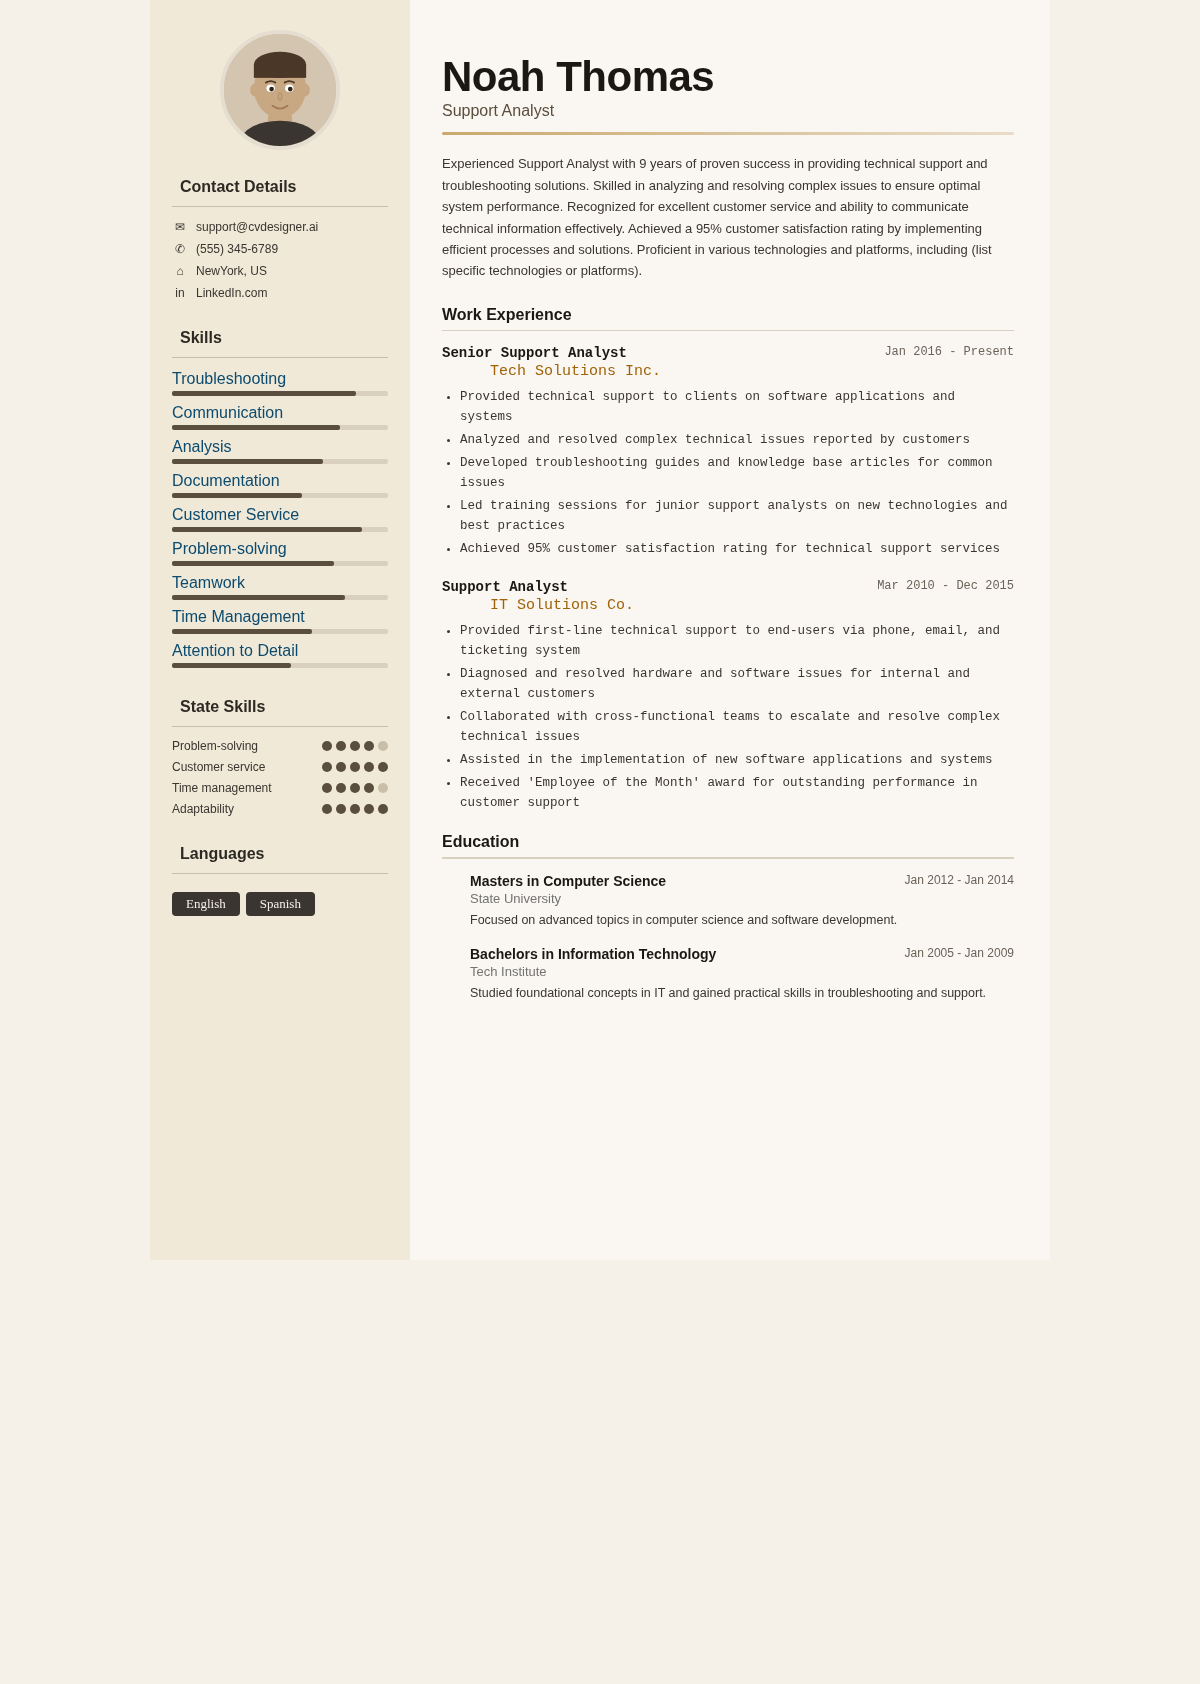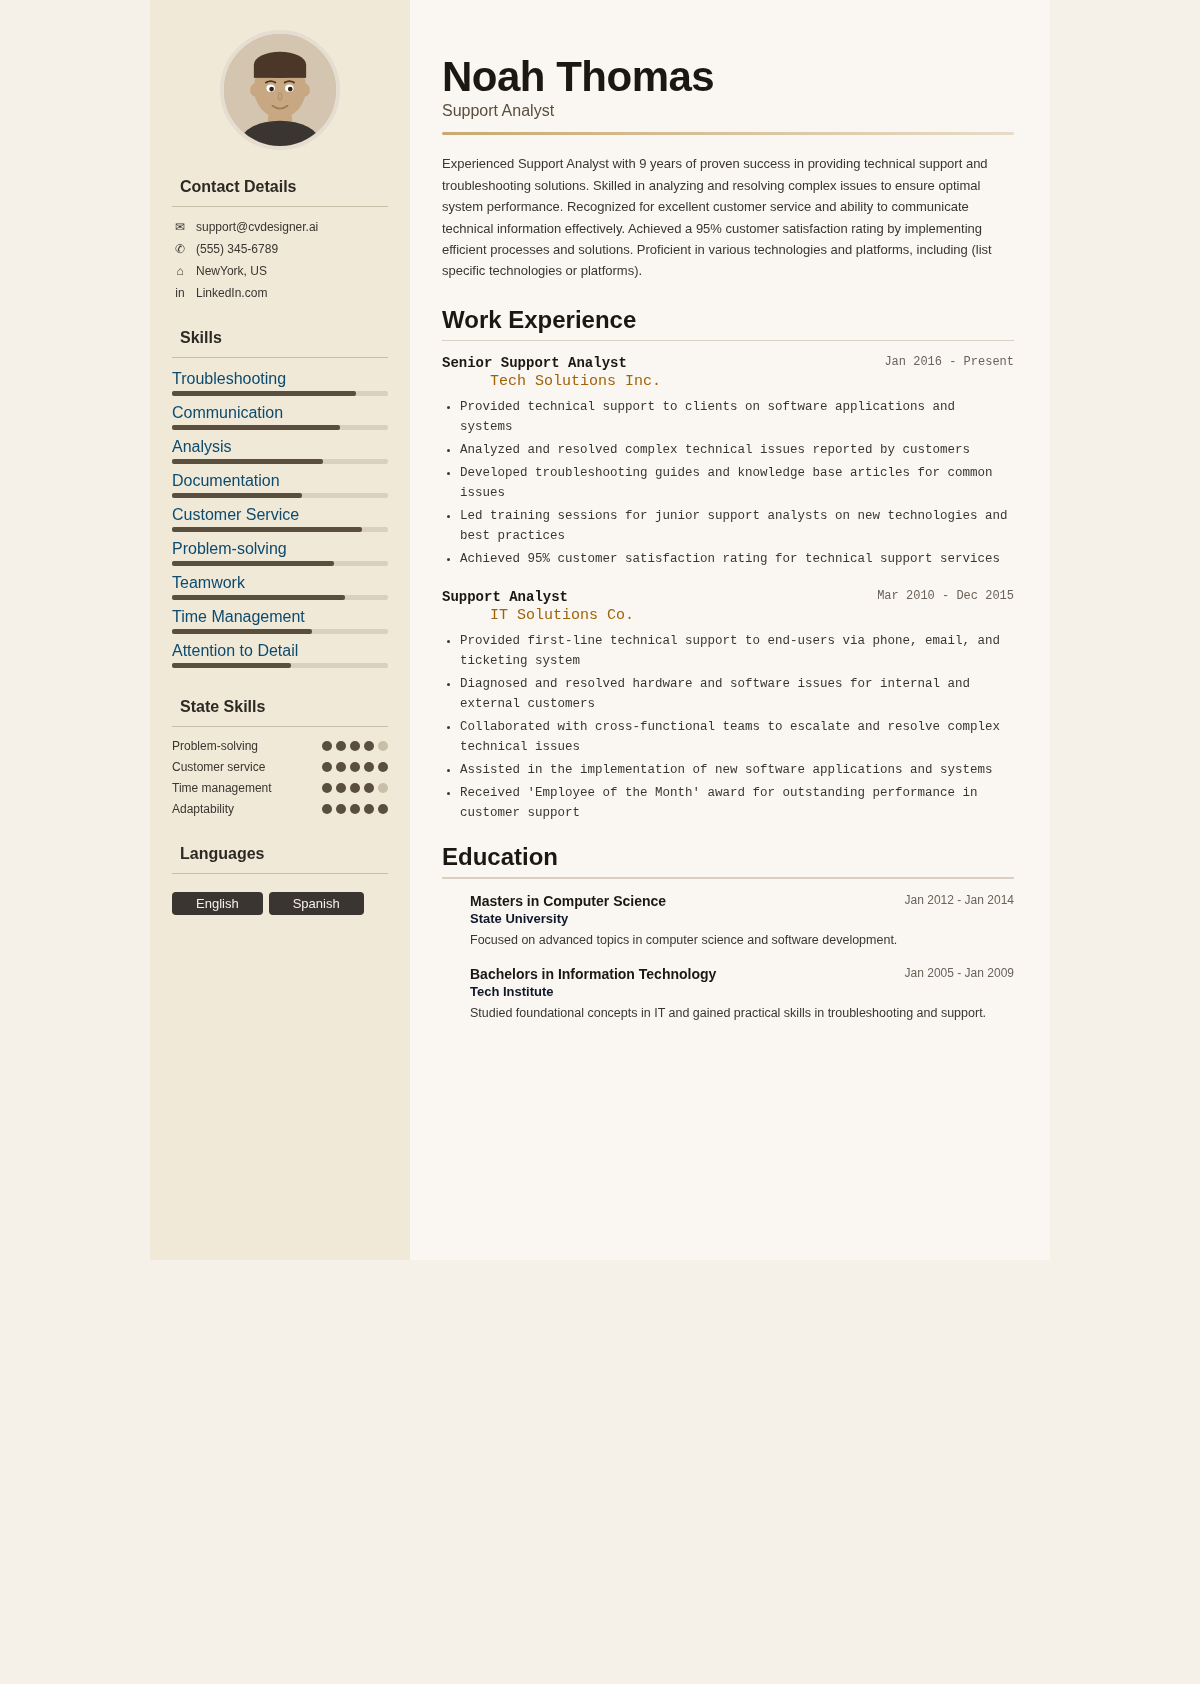--- a/index.html
+++ b/index.html
@@ -117,24 +117,25 @@
       background: #5a4e3e;
     }
     .dot.empty { background: #c9bfa8; }
     
     .languages-section { width: 100%; margin-bottom: 22px; }
     .lang-tag {
       display: inline-block;
       background: #3a3530;
       color: #f5f0e8;
       border-radius: 4px;
-      padding: 4px 24px;
+      padding: 4px 14px;
       font-size: 13px;
       margin-right: 6px;
       margin-top: 6px;
+      font-family: Liberation Serif, serif;
     }
     
     .main {
       flex: 1;
       padding: 54px 36px 36px 32px;
       background: #faf7f2;
     }
     .main-header { margin-bottom: 10px; }
     .main-name {
       font-size: 42px;
@@ -157,21 +158,21 @@
       border-radius: 2px;
       margin-bottom: 18px;
     }
     .summary-text {
       font-size: 13px;
       color: #3a3530;
       line-height: 1.65;
       margin-bottom: 24px;
     }
     .section-heading {
-      font-size: 24px;
+      font-size: 16px;
       font-weight: 800;
       color: #1a1714;
       margin-bottom: 6px;
     }
     .section-divider {
       width: 100%;
       height: 1.5px;
       background: #d9d0bf;
       margin-bottom: 14px;
     }
@@ -222,23 +223,22 @@
       color: #1a1714;
     }
     .edu-date {
       font-size: 12px;
       color: #6b6258;
       white-space: nowrap;
       margin-left: 12px;
     }
     .edu-school {
       font-size: 13px;
-      color: #0f172a;
+      color: #737373;
       margin-bottom: 4px;
-      font-weight: bold;
     }
     .edu-desc {
       font-size: 12.5px;
       color: #3a3530;
       line-height: 1.6;
     }
   </style>
 </head>
 <body>
 

